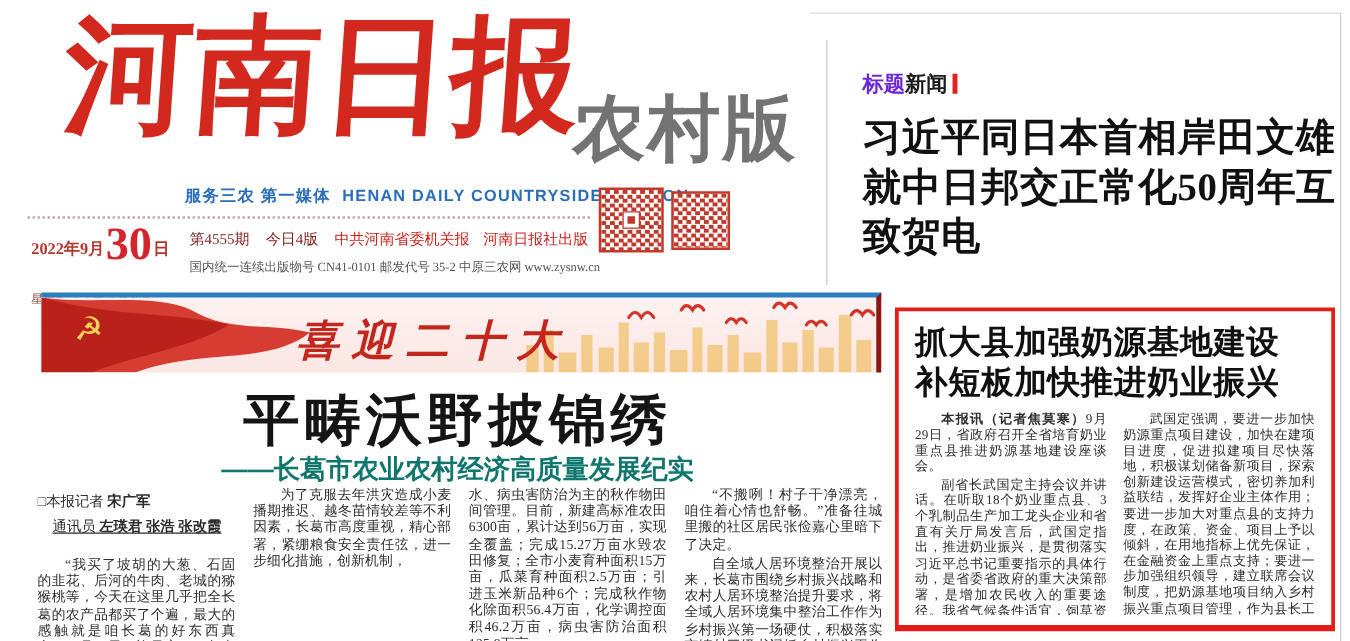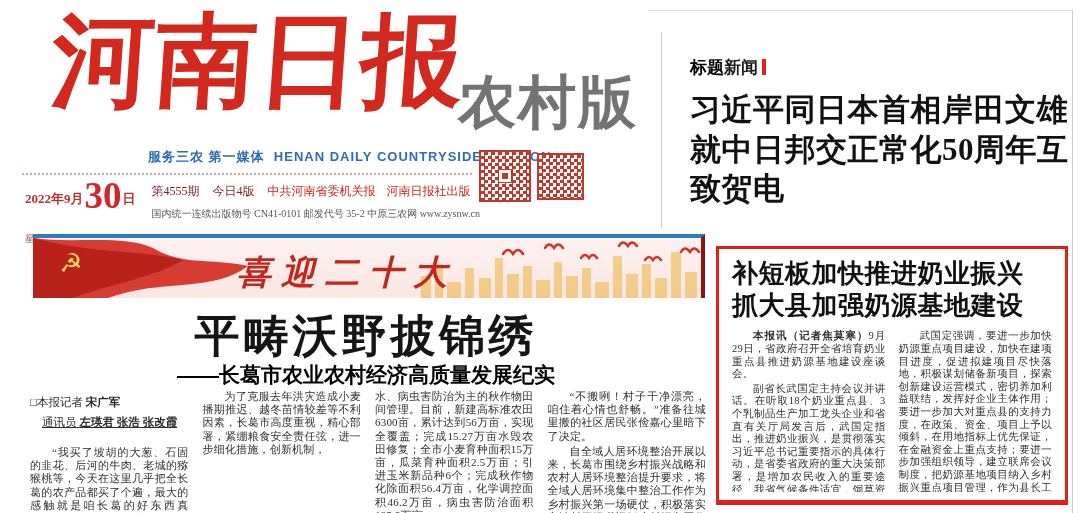--- a/index.html
+++ b/index.html
@@ -39,21 +39,21 @@
   .qr { position:absolute; background-image:repeating-conic-gradient(#c0392b 0% 25%, #fff 0% 50%); background-size:7px 7px; border:2px solid #c0392b; }
   .qr1 { left:479px; top:150px; width:52px; height:52px; }
   .qr2 { left:537px; top:153px; width:47px; height:47px; }
   .qr-center { position:absolute; left:50%; top:50%; width:14px; height:14px; transform:translate(-50%,-50%); background:#fff; border:1px solid #c0392b; }
   .qr-center::after { content:""; position:absolute; left:3px; top:3px; width:6px; height:6px; background:#c0392b; }
   .masthead-divider { position:absolute; left:661px; top:32px; width:1px; height:196px; background:#cccccc; }
   .top-edge-line { position:absolute; left:648px; top:10px; width:424px; height:1px; background:#dcdcdc; }
   .page-edge-line { position:absolute; left:1072px; top:10px; width:1px; height:503px; background:#cfcfcf; }
   
   .hl-label { position:absolute; left:690px; top:56px; font-family:"Liberation Sans", sans-serif; font-size:17px; font-weight:bold; white-space:nowrap; }
-  .hl-label .red { color:#000000; }
+  .hl-label .red { color:#6d28d9; }
   .hl-label .black { color:#1a1a1a; }
   .hl-bar { display:inline-block; width:4px; height:16px; background:#e0241b; margin-left:4px; vertical-align:-2px; }
   .hl-title {
     position:absolute; left:690px; top:90px; width:388px; font-size:31px; font-weight:bold;
     color:#111; line-height:1.28; font-family:"Liberation Serif", serif; letter-spacing:0.5px;
   }
   .hl-source { position:absolute; left:690px; top:214px; width:360px; text-align:right; font-size:12.5px; font-weight:bold; color:#222; }
   
   .banner {
     position:absolute; left:33px; top:234px; width:672px; height:64px;
@@ -67,21 +67,21 @@
   }
   .banner-art { position:absolute; left:0; top:0; width:672px; height:60px; }
   
   .main-title {
     position:absolute; left:30px; top:306px; width:672px; text-align:center;
     font-family:"Liberation Sans", sans-serif; font-size:45px; font-weight:900;
     color:#151515; letter-spacing:4px; white-space:nowrap;
   }
   .main-subtitle {
     position:absolute; left:30px; top:361px; width:672px; text-align:center;
-    font-family:"Liberation Sans", sans-serif; font-size:21px; font-weight:700; color:#000000; white-space:nowrap;
+    font-family:"Liberation Sans", sans-serif; font-size:21px; font-weight:700; color:#0f766e; white-space:nowrap;
   }
   .main-cols { position:absolute; left:30px; top:390px; width:676px; height:123px; display:flex; gap:14px; overflow:hidden; }
   .col { flex:1; min-width:0; }
   .byline { font-size:11.5px; color:#2c2c2c; margin:3px 0 14px 0; line-height:1.7; }
   .byline b { font-weight:bold; }
   .byline .ln2 { padding-left:12px;text-decoration:underline; }
   .col p, .side-col p {
     font-size:11px; line-height:1.17; text-align:justify; color:#2e2e2e;
     text-indent:2em; margin-bottom:2px; letter-spacing:0.2px;
   }
@@ -201,22 +201,22 @@
       <p class="noindent">水、病虫害防治为主的秋作物田间管理。目前，新建高标准农田6300亩，累计达到56万亩，实现全覆盖；完成15.27万亩水毁农田修复；全市小麦育种面积15万亩，瓜菜育种面积2.5万亩；引进玉米新品种6个；完成秋作物化除面积56.4万亩，化学调控面积46.2万亩，病虫害防治面积125.9万亩。</p>
 
     </div>
     <div class="col">
       <p>“不搬咧！村子干净漂亮，咱住着心情也舒畅。”准备往城里搬的社区居民张俭嘉心里暗下了决定。</p>
       <p>自全域人居环境整治开展以来，长葛市围绕乡村振兴战略和农村人居环境整治提升要求，将全域人居环境集中整治工作作为乡村振兴第一场硬仗，积极落实市镇村三级书记抓乡村振兴工作要求，把实施乡村建设行动作为党政一把手工程，实行市负总责、镇（办）抓</p>
     </div>
   </div>
 
   <div class="side-box">
+    <div class="side-title">抓大县加强奶源基地建设</div>
     <div class="side-title">补短板加快推进奶业振兴</div>
-    <div class="side-title">抓大县加强奶源基地建设</div>
     <div class="side-cols">
       <div class="side-col">
         <p><span class="lead-bold">本报讯（记者焦莫寒）</span><span>9月29日，省政府召开全省培育奶业重点县推进奶源基地建设座谈会。</span></p>
         <p>副省长武国定主持会议并讲话。在听取18个奶业重点县、3个乳制品生产加工龙头企业和省直有关厅局发言后，武国定指出，推进奶业振兴，是贯彻落实习近平总书记重要指示的具体行动，是省委省政府的重大决策部署，是增加农民收入的重要途径。我省气候条件适宜，饲草资源丰富，加工能力充足，科技支撑有力，交通区位优越，市场潜力巨大，发展奶业具有得天独厚的条件，要进一步提高思想认识，下大力气加快奶业发展。</p>
       </div>
       <div class="side-col">
         <p>武国定强调，要进一步加快奶源重点项目建设，加快在建项目进度，促进拟建项目尽快落地，积极谋划储备新项目，探索创新建设运营模式，密切养加利益联结，发挥好企业主体作用；要进一步加大对重点县的支持力度，在政策、资金、项目上予以倾斜，在用地指标上优先保证，在金融资金上重点支持；要进一步加强组织领导，建立联席会议制度，把奶源基地项目纳入乡村振兴重点项目管理，作为县长工程统筹推进。</p>
 
       </div>
     </div>

